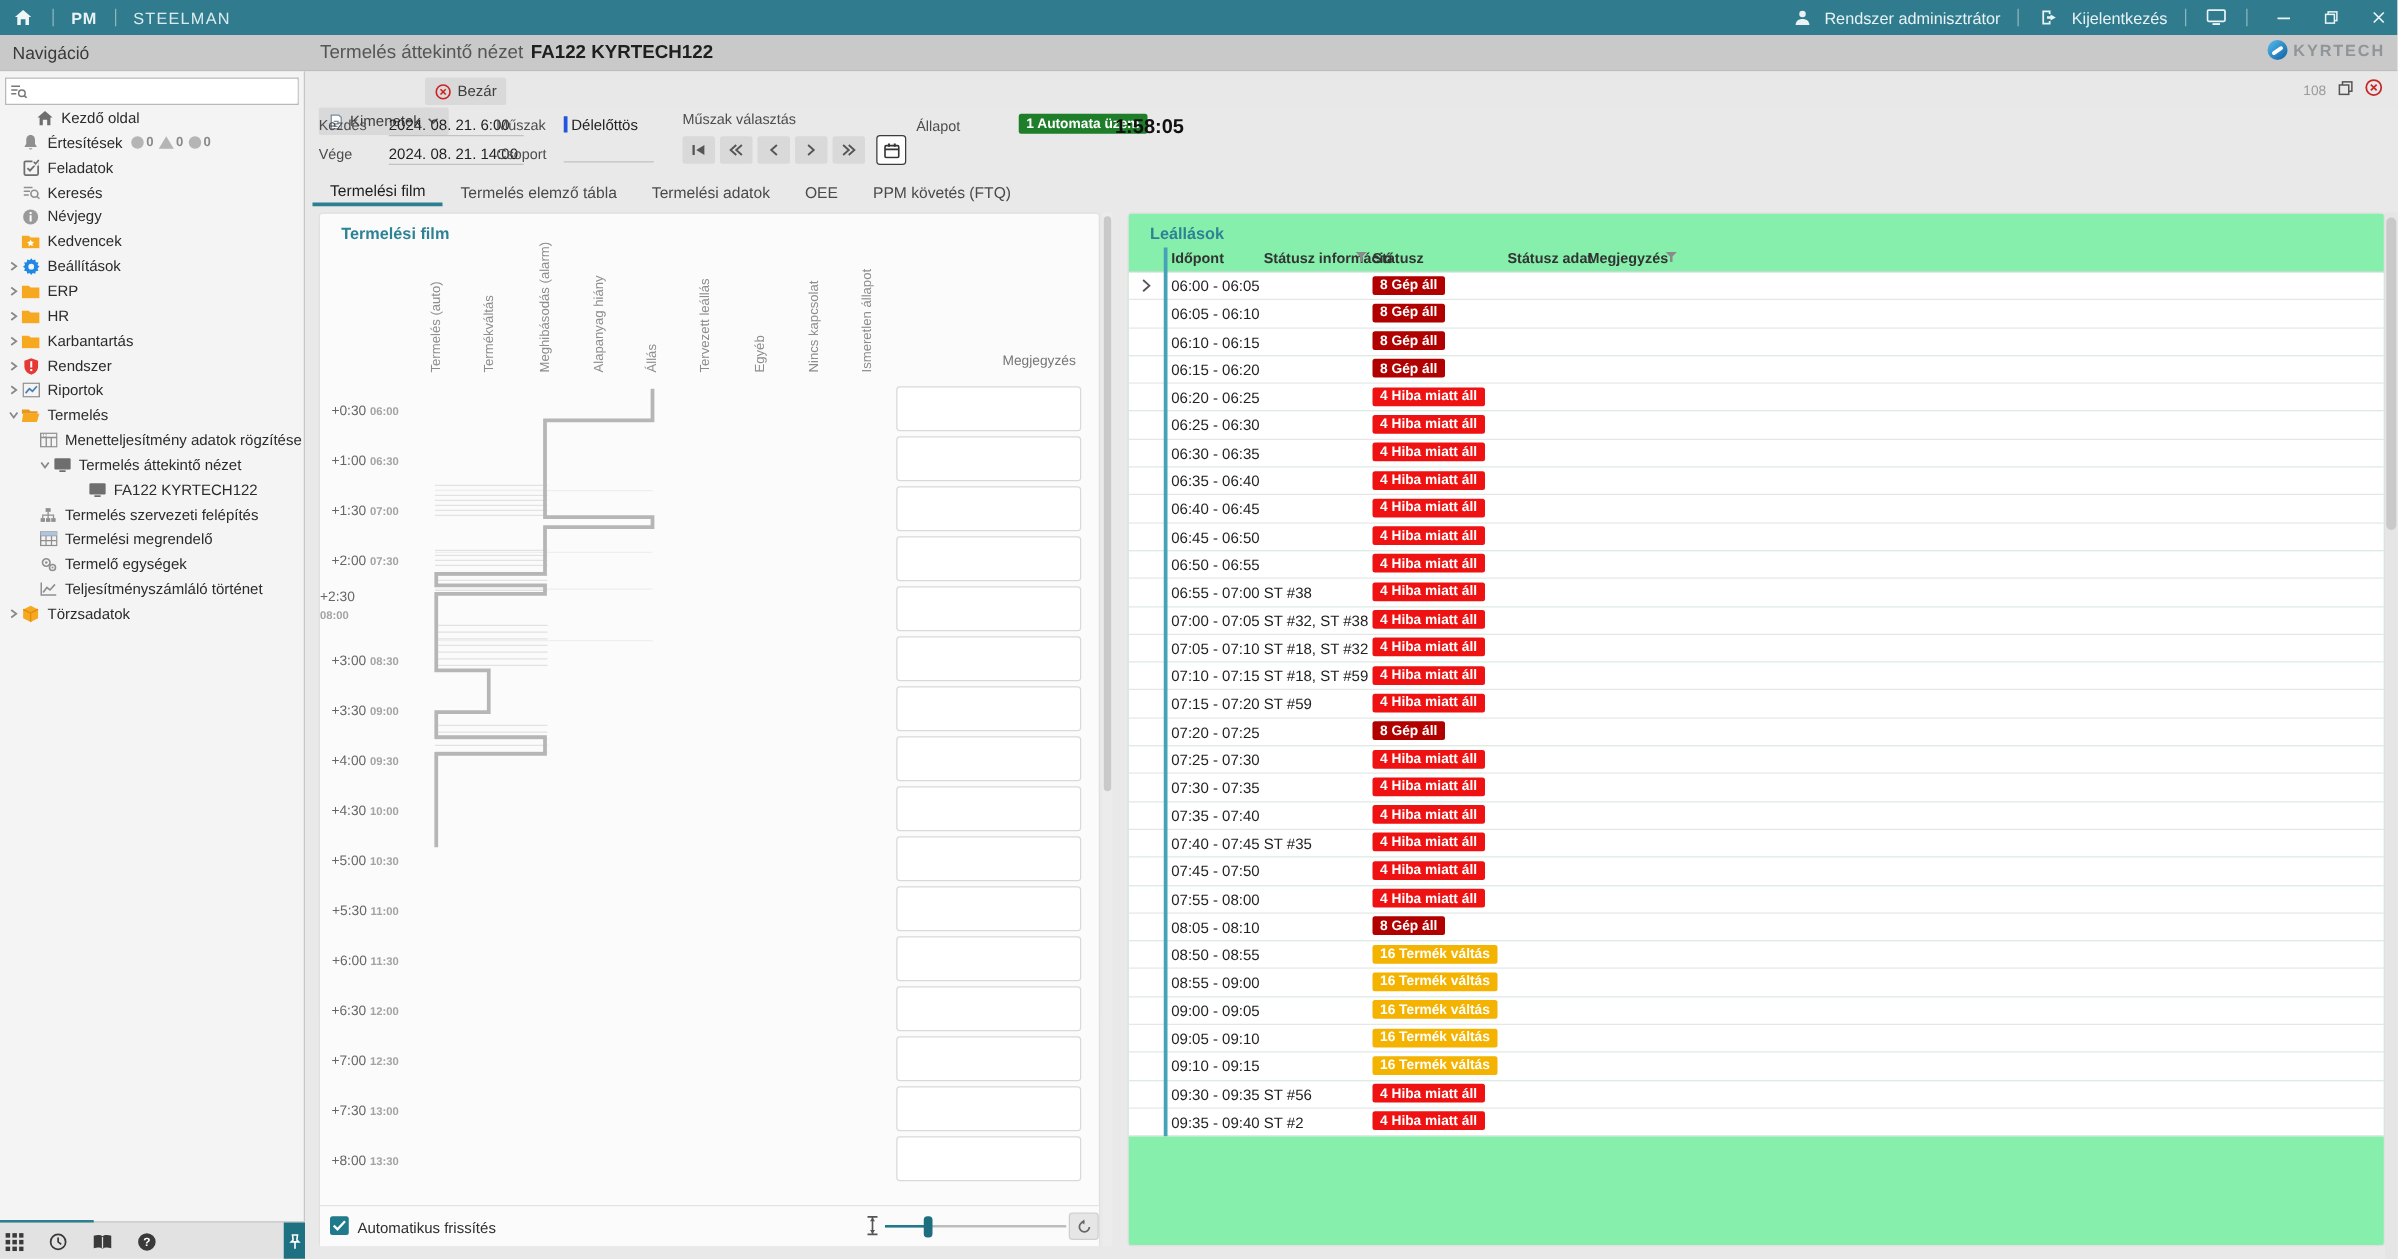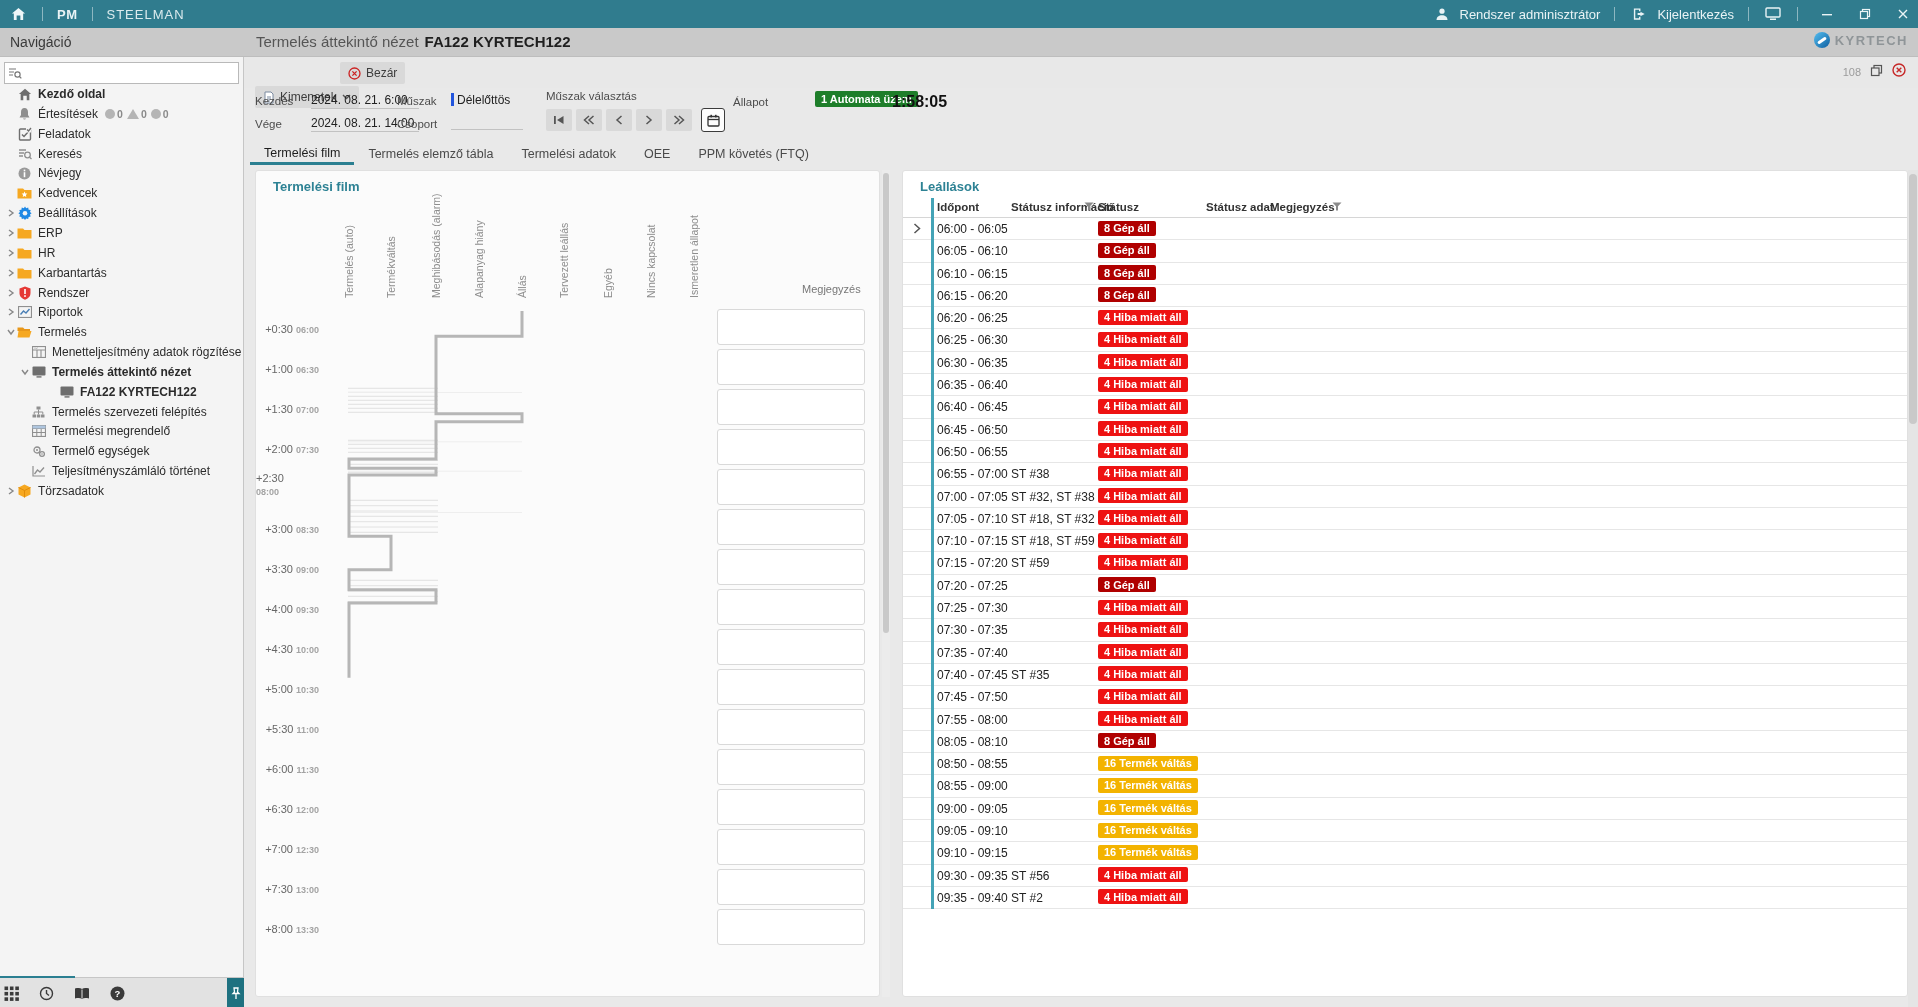--- a/index.html
+++ b/index.html
@@ -33,21 +33,21 @@
   
   #sidebar { left:0; top:57px; width:244px; height:950px; background:#f4f4f4; border-right:1px solid #c6c6c6; }
   #nav-search { position:absolute; left:4px; top:5px; width:235px; height:22px; background:#fff;
       border:1px solid #b9b9b9; display:flex; align-items:center; }
   #nav-search input { border:none; outline:none; flex:1; font-size:12px; height:18px; font-family:inherit; }
   #nav-search .sicon { width:20px; display:flex; justify-content:center; }
   #nav-tree { position:absolute; left:0; top:27px; width:244px; height:860px; }
   .nav-item { position:absolute; left:0; width:244px; height:20px; display:flex; align-items:center; font-size:12px; color:#2b2b2b; cursor:default; }
   .nav-item .chev { width:13px; display:flex; justify-content:center; align-items:center; }
   .nav-item .nicon { width:15px; height:15px; margin-right:6px; display:flex; align-items:center; justify-content:center; }
-  .nav-item.bold { font-weight:bold; }
+  .nav-item.bold { font-weight:normal;margin-left:11px; }
   .nav-badges { display:flex; align-items:center; gap:4px; margin-left:7px; }
   .nbadge { display:flex; align-items:center; gap:2px; font-size:10.5px; font-weight:bold; color:#8a8a8a; }
   .nbadge .shape-circle { width:10px; height:10px; border-radius:50%; background:#b5b5b5; }
   .nbadge .shape-triangle { width:0; height:0; border-left:6px solid transparent; border-right:6px solid transparent; border-bottom:10px solid #b5b5b5; }
   #side-footer { position:absolute; left:0; bottom:0; width:244px; height:30px; background:#e2e2e2; border-top:1px solid #c6c6c6; }
   #side-footer::before { content:""; position:absolute; left:0; top:-2px; width:75px; height:2px; background:#2b7f91; }
   #side-footer .ficons { position:absolute; left:4px; top:0; height:30px; display:flex; align-items:center; gap:20px; }
   #pin-btn { position:absolute; right:0; top:0; width:17px; height:30px; background:#1e7180; display:flex; align-items:center; justify-content:center; }
 
   
@@ -71,21 +71,21 @@
   #status-time { position:absolute; left:648px; top:5px; font-size:16px; font-weight:bold; color:#111; }
 
   
   #tabs { left:244px; top:140px; width:1674px; height:30px; display:flex; padding-left:6px; }
   .tab { padding:3px 14px 0 14px; font-size:12.5px; color:#4a4a4a; height:25px; display:flex; align-items:center; cursor:pointer; }
   .tab.active { color:#1d1d1d; border-bottom:3px solid #2b7f91; }
 
   
   .panel { background:#fbfbfb; border:1px solid #e0e0e0; border-radius:3px; }
   #film-panel { left:255px; top:170px; width:625px; height:827px; }
-  #dt-panel  { left:902px; top:170px; width:1006px; height:827px; background:#ffffff; }
+  #dt-panel  { left:902px; top:170px; width:1006px; height:827px; background:#86efac; }
   .panel-title { position:absolute; left:17px; top:8px; font-size:13px; font-weight:bold; color:#2d8294; }
 
   
   .rot-label { position:absolute; font-size:10.5px; color:#8d8d8d; white-space:nowrap;
                transform:rotate(-90deg); transform-origin:0 0; }
   .time-row { position:absolute; left:0; width:63px; height:14px; display:flex; justify-content:flex-end;
               align-items:baseline; gap:3px;text-align:right; }
   .time-off { font-size:11px; color:#666; }
   .time-clock { font-size:9px; font-weight:bold; color:#a3a3a3; }
   #megj-label { position:absolute; left:546px; top:112px; font-size:11px; color:#777; }
@@ -735,20 +735,44 @@
       <div class="comment-box" style="top: 418px;"></div>
       <div class="comment-box" style="top: 458px;"></div>
       <div class="comment-box" style="top: 498px;"></div>
       <div class="comment-box" style="top: 538px;"></div>
       <div class="comment-box" style="top: 578px;"></div>
       <div class="comment-box" style="top: 618px;"></div>
       <div class="comment-box" style="top: 658px;"></div>
       <div class="comment-box" style="top: 698px;"></div>
       <div class="comment-box" style="top: 738px;"></div>
     </div>
+  <div id="film-bottom">
+    <span id="auto-chk">
+      <svg width="11" height="9" viewBox="0 0 11 9">
+          <path d="M1 4.5 L4 7.5 L10 1" stroke="#fff" stroke-width="1.8" fill="none"></path>
+        </svg>
+    </span>
+    <span id="auto-label">Automatikus frissítés</span>
+    <span class="abs" style="left:436px;top:7px;">
+      <svg width="12" height="17" viewBox="0 0 12 17">
+          <path d="M2 1.5 H10 M2 15.5 H10 M6 2 V15" stroke="#555" stroke-width="1.3"></path>
+          <path d="M6 2 L4 5 H8 Z M6 15 L4 12 H8 Z" fill="#555"></path>
+        </svg>
+    </span>
+    <div id="slider-track">
+      <div id="slider-fill" style="width: 34.8px;"></div>
+    </div>
+    <div id="slider-handle" style="left: 482.8px;"></div>
+    <span id="refresh-btn">
+      <svg width="13" height="13" viewBox="0 0 13 13">
+          <path d="M10.5 6.5 A4 4 0 1 1 6.5 2.5" stroke="#666" stroke-width="1.4" fill="none"></path>
+          <path d="M6.5 0.5 L6.5 4.5 L3.8 2.5 Z" fill="#666"></path>
+        </svg>
+    </span>
+  </div>
 </div>
 <div id="film-scroll" class="abs scroll-track">
   <div class="scroll-thumb" style="top:3px;width:6px;height:460px;"></div>
 </div>
 
 <div id="dt-panel" class="abs panel">
   <span class="panel-title">Leállások</span>
   <div id="dt-header">
     <span style="left:34px;">Időpont</span>
     <span style="left:108px;">Státusz információ</span>

